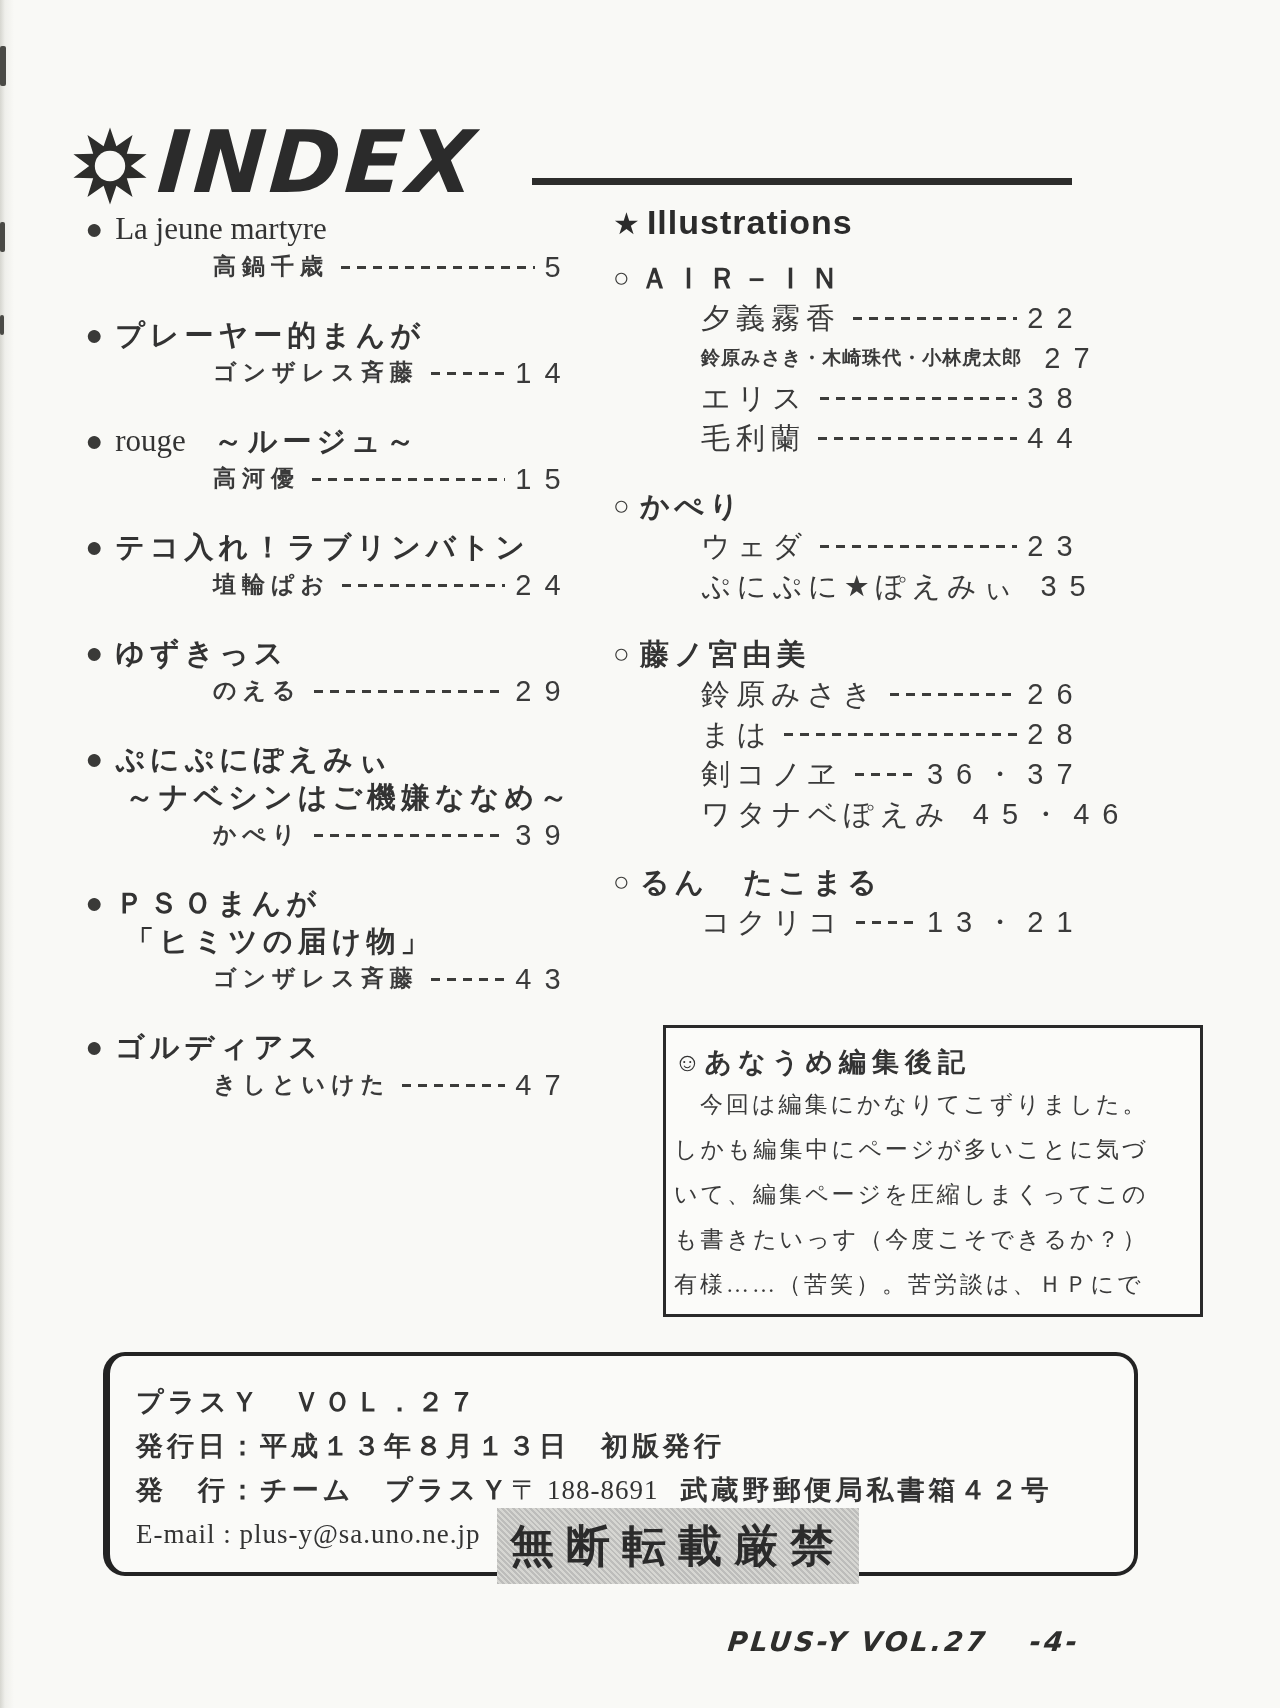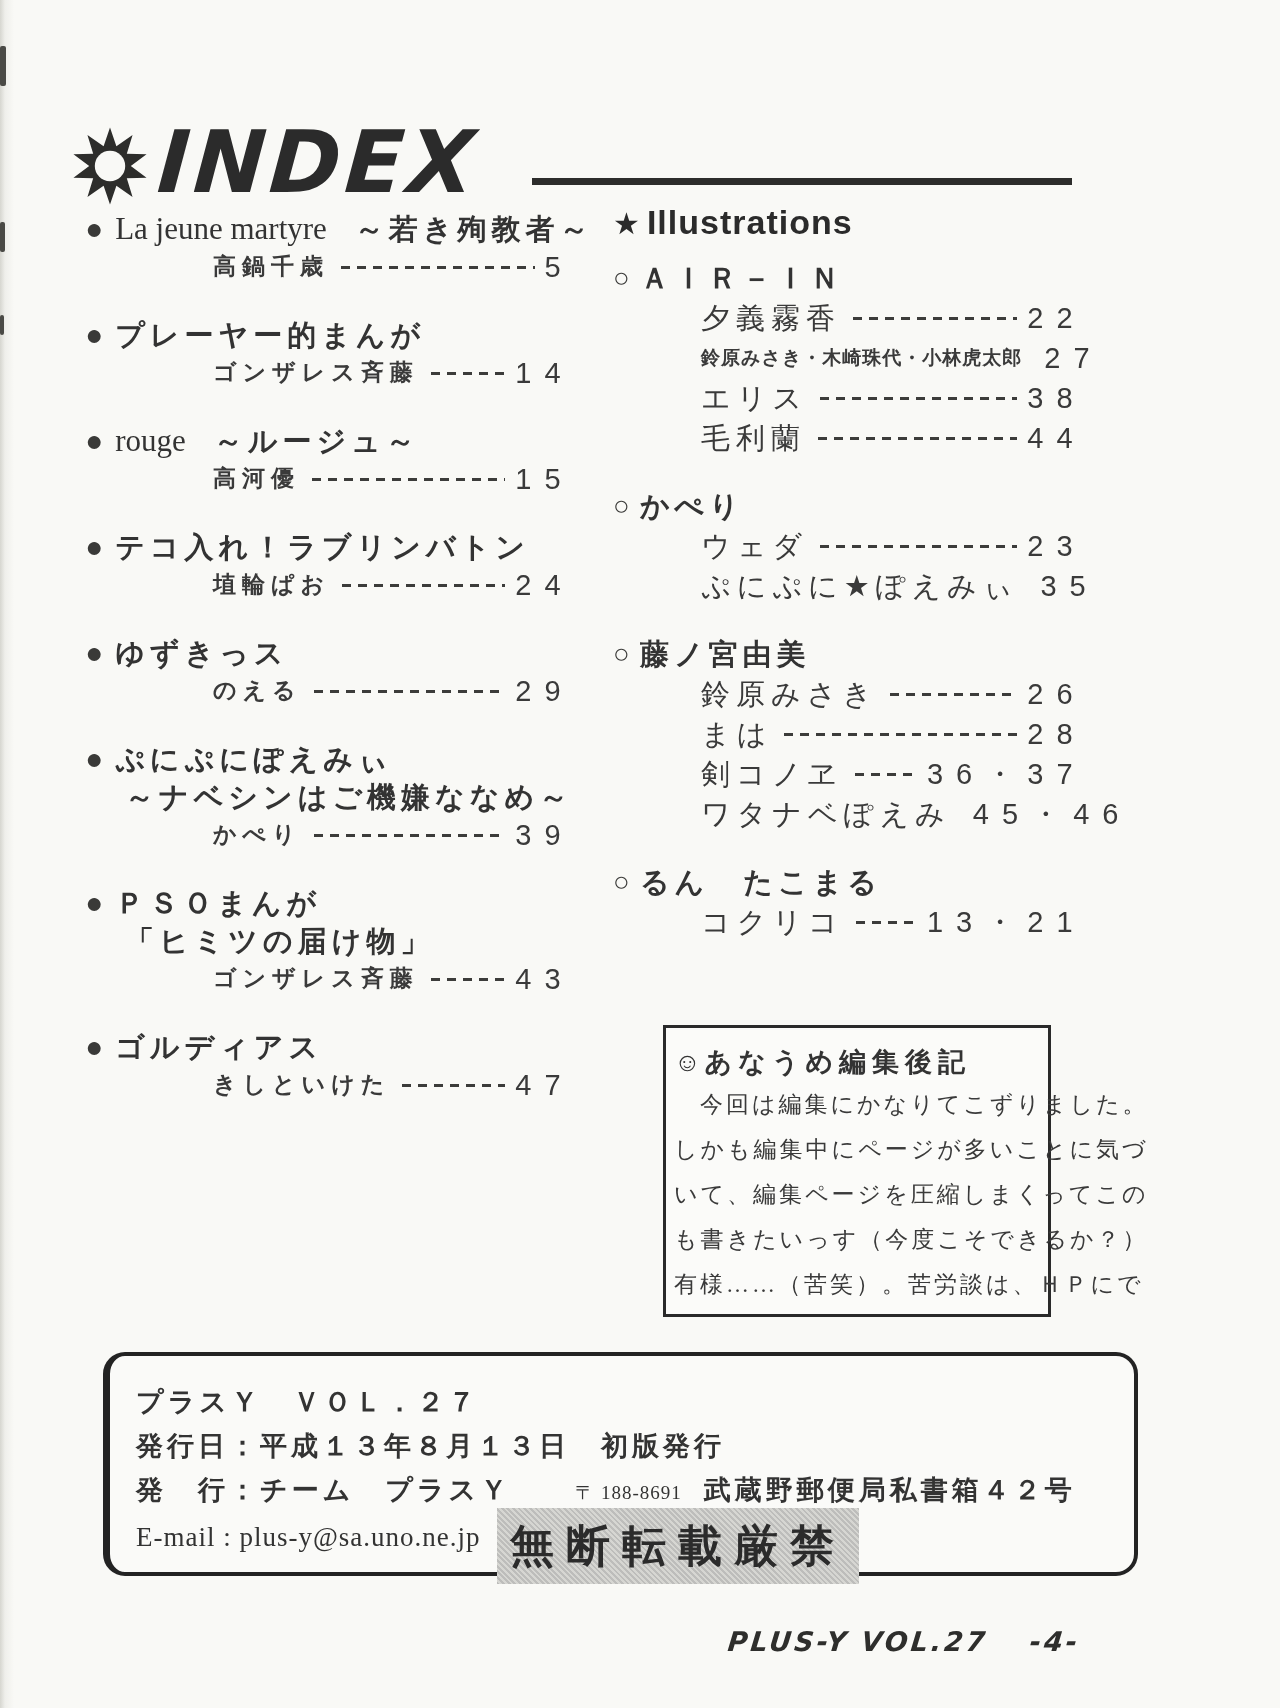--- a/index.html
+++ b/index.html
@@ -52,34 +52,34 @@
   
   .g { margin-bottom:28px; }
   .g-h { line-height:40px; }
   .circ { font-size:28px; color:#3a3a38; margin-right:10px; }
   .gname { font-size:29px; font-weight:600; letter-spacing:5px; color:#333; white-space:nowrap; }
   .i-row { line-height:40px; padding-left:88px; }
   .iname { font-size:29px; font-weight:500; letter-spacing:6px; color:#3a3a3a; white-space:nowrap; }
   .i-small .iname { font-size:19px; letter-spacing:1px; font-weight:600; }
 
   
-  .editor-box { position:absolute; left:663px; top:1025px; width:388px; height:292px;
+  .editor-box { position:absolute; left:663px; top:1025px; width:540px; height:292px;
     border:3px solid #2a2a2a; background:rgba(255,255,255,0.35); box-sizing:border-box; padding:14px 6px 0 8px; }
   .ed-title { font-size:27px; font-weight:600; letter-spacing:6px; color:#333; line-height:40px; }
   .ed-title .smiley { font-size:26px; margin-right:4px; letter-spacing:0; }
   .ed-line { font-family:"Liberation Serif","DejaVu Serif",serif; font-size:23px; letter-spacing:3px;
     line-height:45px; color:#3a3a3a; white-space:nowrap; }
 
   
   .colophon { position:absolute; left:103px; top:1352px; width:1035px; height:224px;
     border:4px solid #232323; border-left-width:7px; border-radius:22px; box-sizing:border-box;
     padding:24px 0 0 26px; background:rgba(255,255,255,0.25); }
   .col-line { font-size:27px; font-weight:600; letter-spacing:4px; line-height:44px; color:#333; white-space:nowrap; }
   .serif { font-family:"Liberation Serif","DejaVu Serif",serif; font-weight:normal; letter-spacing:1px; }
-  .postal { margin-left:64px; font-size:19px; }
+  .postal { font-size:27px; }
   .addr { margin-left:22px; }
   .email-line { font-family:"Liberation Serif","DejaVu Serif",serif; font-weight:normal; font-size:27px; letter-spacing:1px; }
   .stamp { position:absolute; left:357px; top:152px; width:362px; height:76px;
     display:flex; align-items:center; justify-content:center;
     background:repeating-linear-gradient(45deg,#bdbdbb 0 2px,#d6d6d2 2px 4px);
     font-size:44px; font-weight:bold; letter-spacing:12px; color:#2b2b2b; white-space:nowrap;margin-left:30px; }
 
   
   .footer { position:absolute; top:1626px; right:200px; display:flex; gap:42px;
     font-size:27px; font-weight:bold; font-style:italic; letter-spacing:3px; color:#2e2e2c;
@@ -101,21 +101,20 @@
   </svg>
   <div class="index-title">INDEX</div>
   <div class="header-rule"></div>
 
   <div class="col col-left">
 
     <div class="c-entry">
       <div class="row c-title">
           <span class="bullet">●</span>
           <span class="t-latin">La jeune martyre</span>
-          <span class="t-ja">～若き殉教者～</span>
         </div>
       <div class="row c-author">
           <span class="aname">高鍋千歳</span>
           <span class="leader"></span>
           <span class="pg">5</span>
         </div>
     </div>
 
     <div class="c-entry">
       <div class="row c-title">

